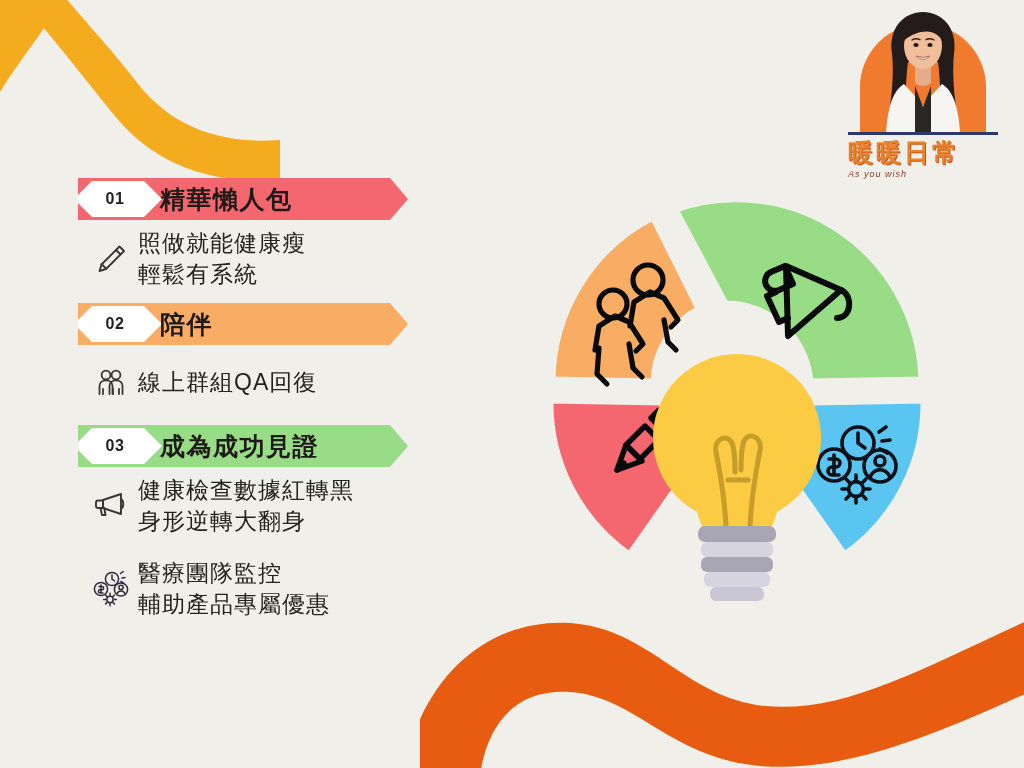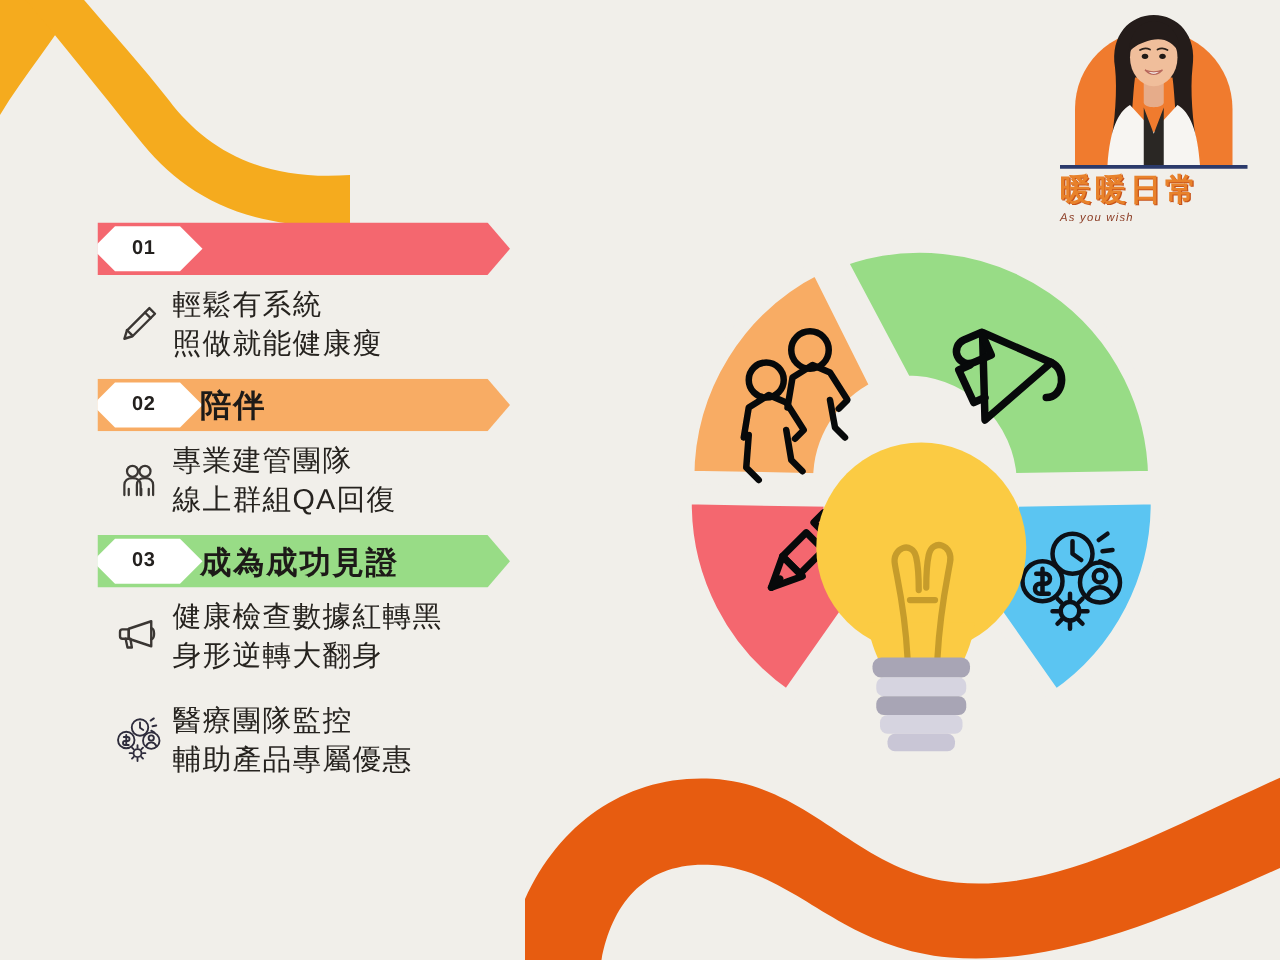--- a/index.html
+++ b/index.html
@@ -237,32 +237,33 @@
 
   <div id="list">
 
     <div class="item">
       <div class="bar-row">
         <svg class="bar-shape" viewBox="0 0 330 42" preserveAspectRatio="none">
           <path d="M0,0 H312 L330,21 L312,42 H0 Z" fill="#F4676F"></path>
           <path d="M14,3 H66 L84,21 L66,39 H14 L-4,21 Z" fill="#FFFFFF"></path>
         </svg>
         <div class="bar-num">01</div>
+        <div class="bar-title">精華懶人包</div>
       </div>
       <div class="detail-row">
         <div class="detail-icon">
           <svg width="40" height="40" viewBox="0 0 40 40" fill="none" stroke="#3A3633" stroke-width="1.9" stroke-linecap="round" stroke-linejoin="round">
             <path d="M28.5,7.5 l4.5,4.5 -18,18 -6.5,2 2,-6.5 Z"></path>
             <path d="M25,11 l4.5,4.5"></path>
             <path d="M10.5,25 l4.5,4.5"></path>
           </svg>
         </div>
         <div class="detail-lines">
+          <div>照做就能健康瘦</div>
           <div>輕鬆有系統</div>
-          <div>照做就能健康瘦</div>
         </div>
       </div>
     </div>
 
     <div class="item">
       <div class="bar-row">
         <svg class="bar-shape" viewBox="0 0 330 42" preserveAspectRatio="none">
           <path d="M0,0 H312 L330,21 L312,42 H0 Z" fill="#F8AC64"></path>
           <path d="M14,3 H66 L84,21 L66,39 H14 L-4,21 Z" fill="#FFFFFF"></path>
         </svg>
@@ -275,21 +276,20 @@
             <circle cx="15" cy="13" r="4.4"></circle>
             <circle cx="25" cy="13" r="4.4"></circle>
             <path d="M8.5,32 v-8 c0,-3.4 2.6,-5.6 6.5,-5.6 c3.9,0 6.5,2.2 6.5,5.6 v8"></path>
             <path d="M18.5,32 v-8 c0,-3.4 2.6,-5.6 6.5,-5.6 c3.9,0 6.5,2.2 6.5,5.6 v8"></path>
             <path d="M12,27 v5"></path>
             <path d="M22,27 v5"></path>
             <path d="M28,27 v5"></path>
           </svg>
         </div>
         <div class="detail-lines">
-          <div>專業建管團隊</div>
           <div>線上群組QA回復</div>
         </div>
       </div>
     </div>
 
     <div class="item">
       <div class="bar-row">
         <svg class="bar-shape" viewBox="0 0 330 42" preserveAspectRatio="none">
           <path d="M0,0 H312 L330,21 L312,42 H0 Z" fill="#98DC86"></path>
           <path d="M14,3 H66 L84,21 L66,39 H14 L-4,21 Z" fill="#FFFFFF"></path>

